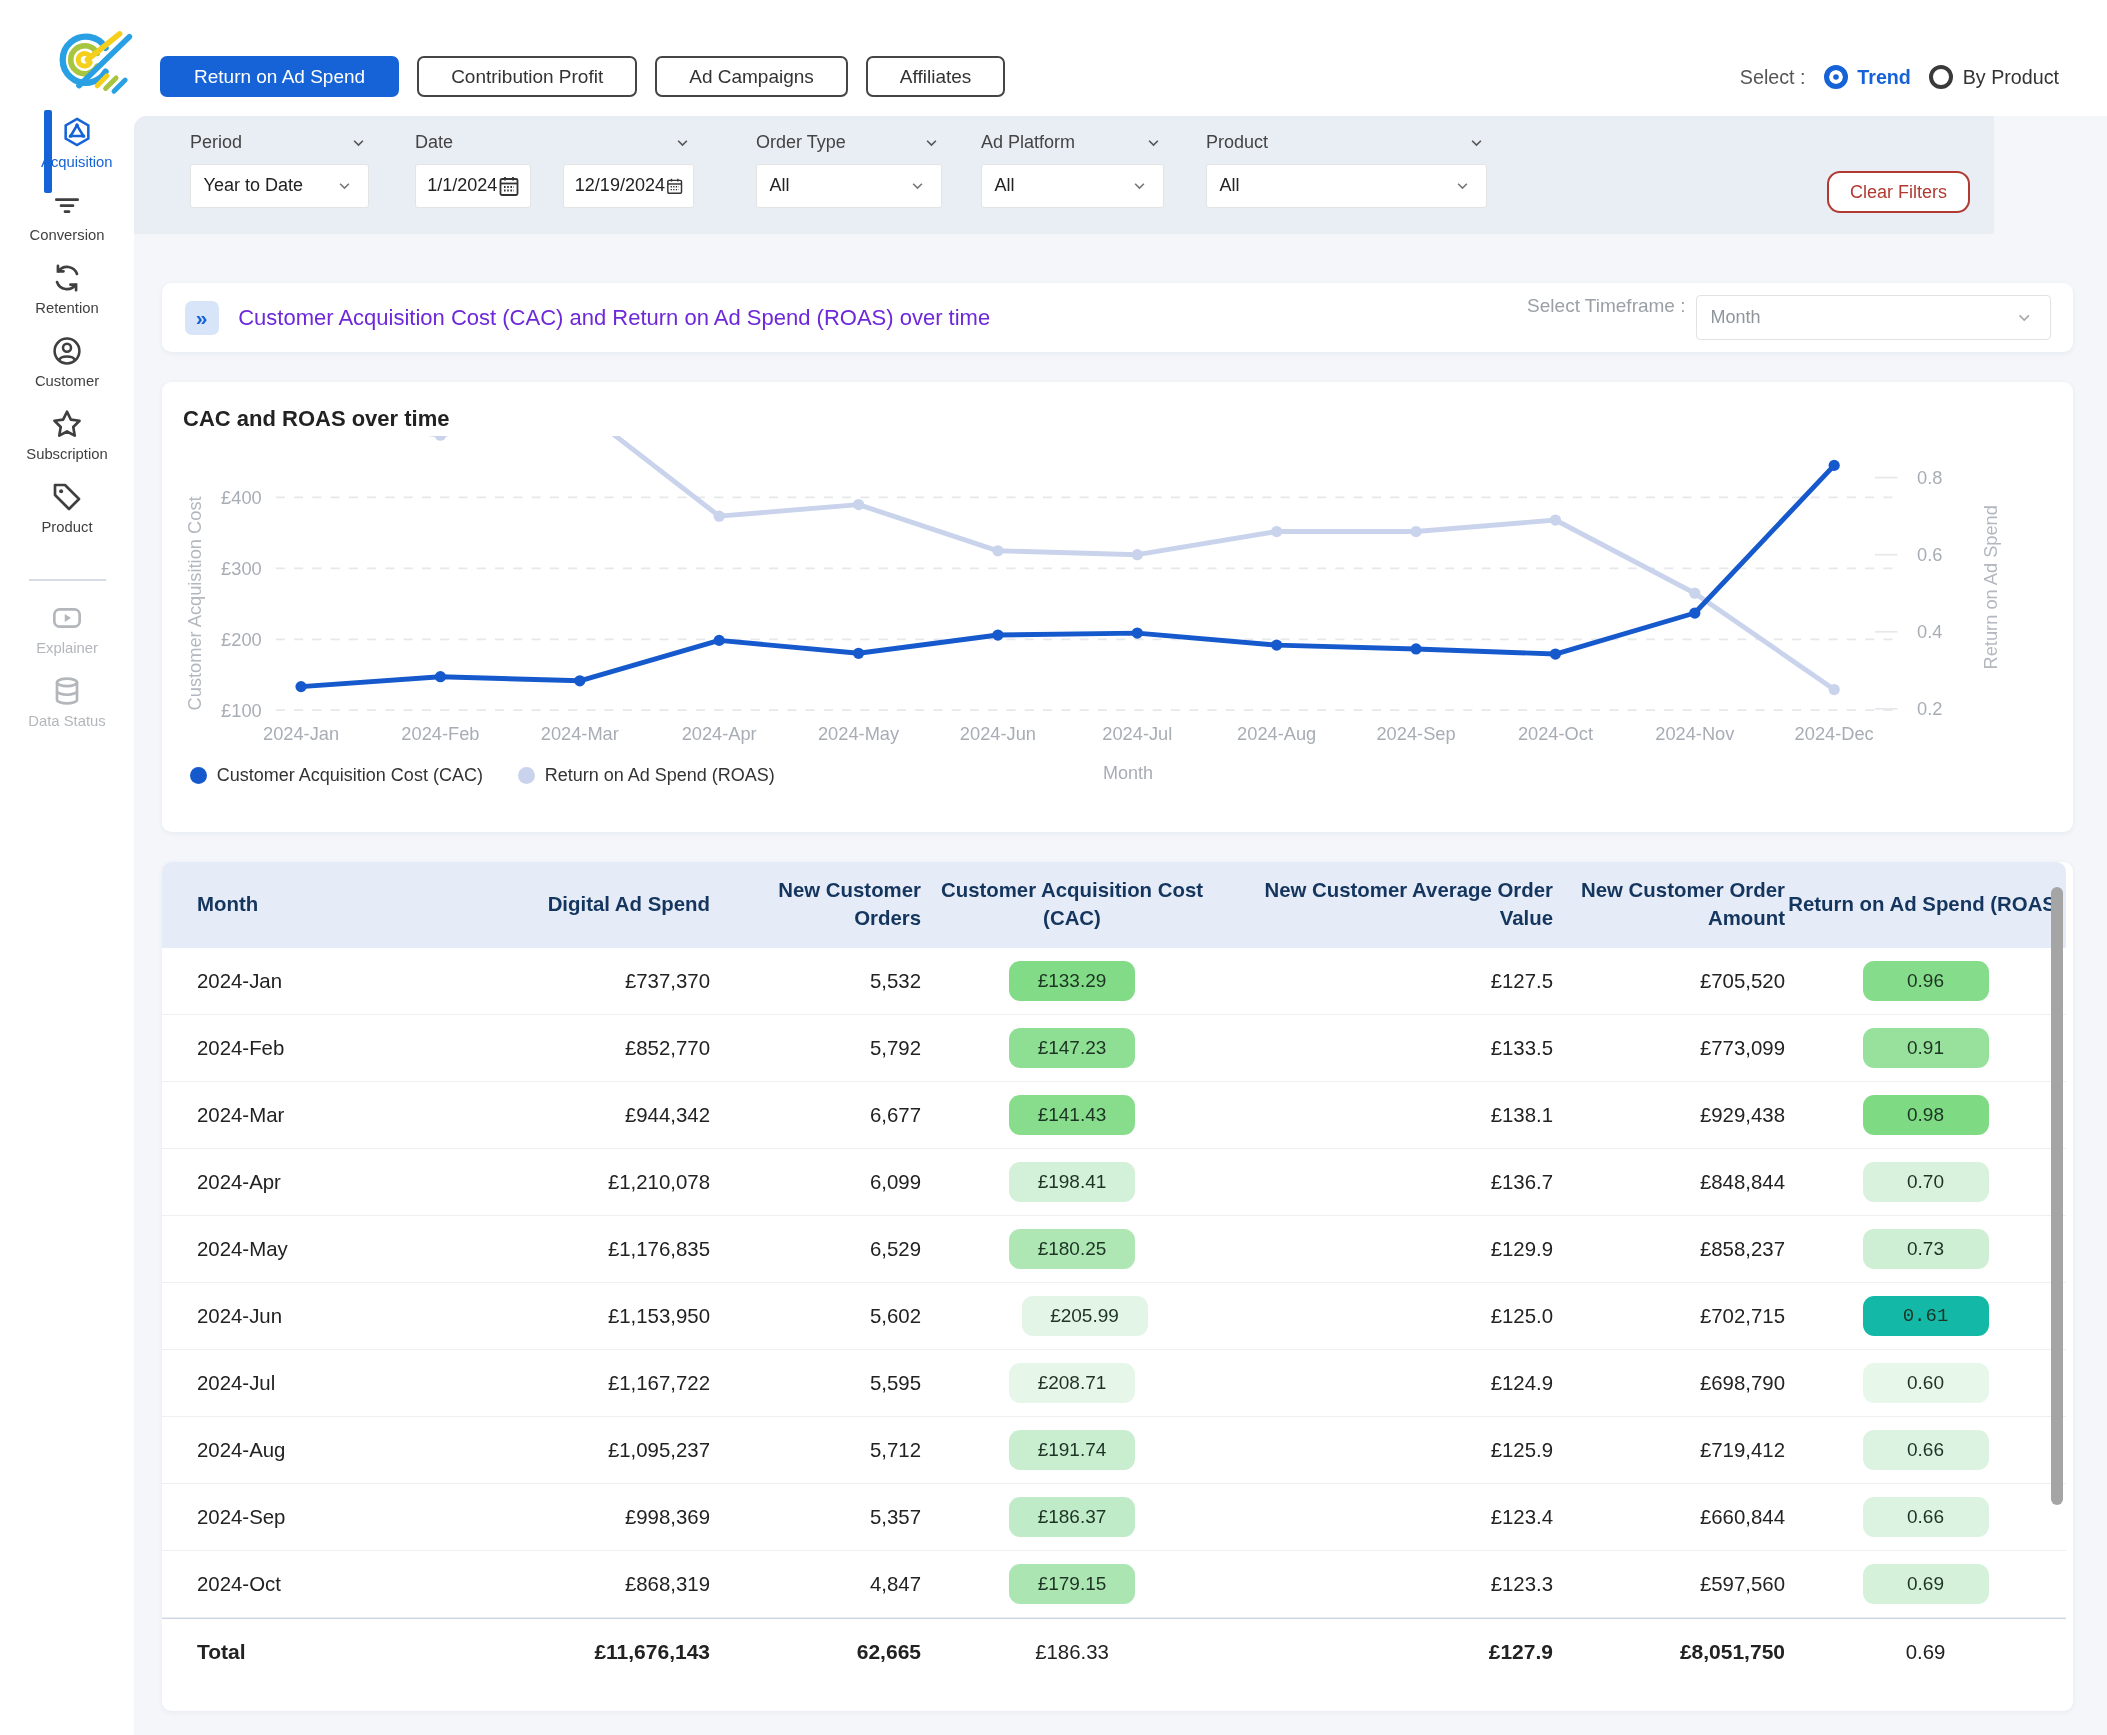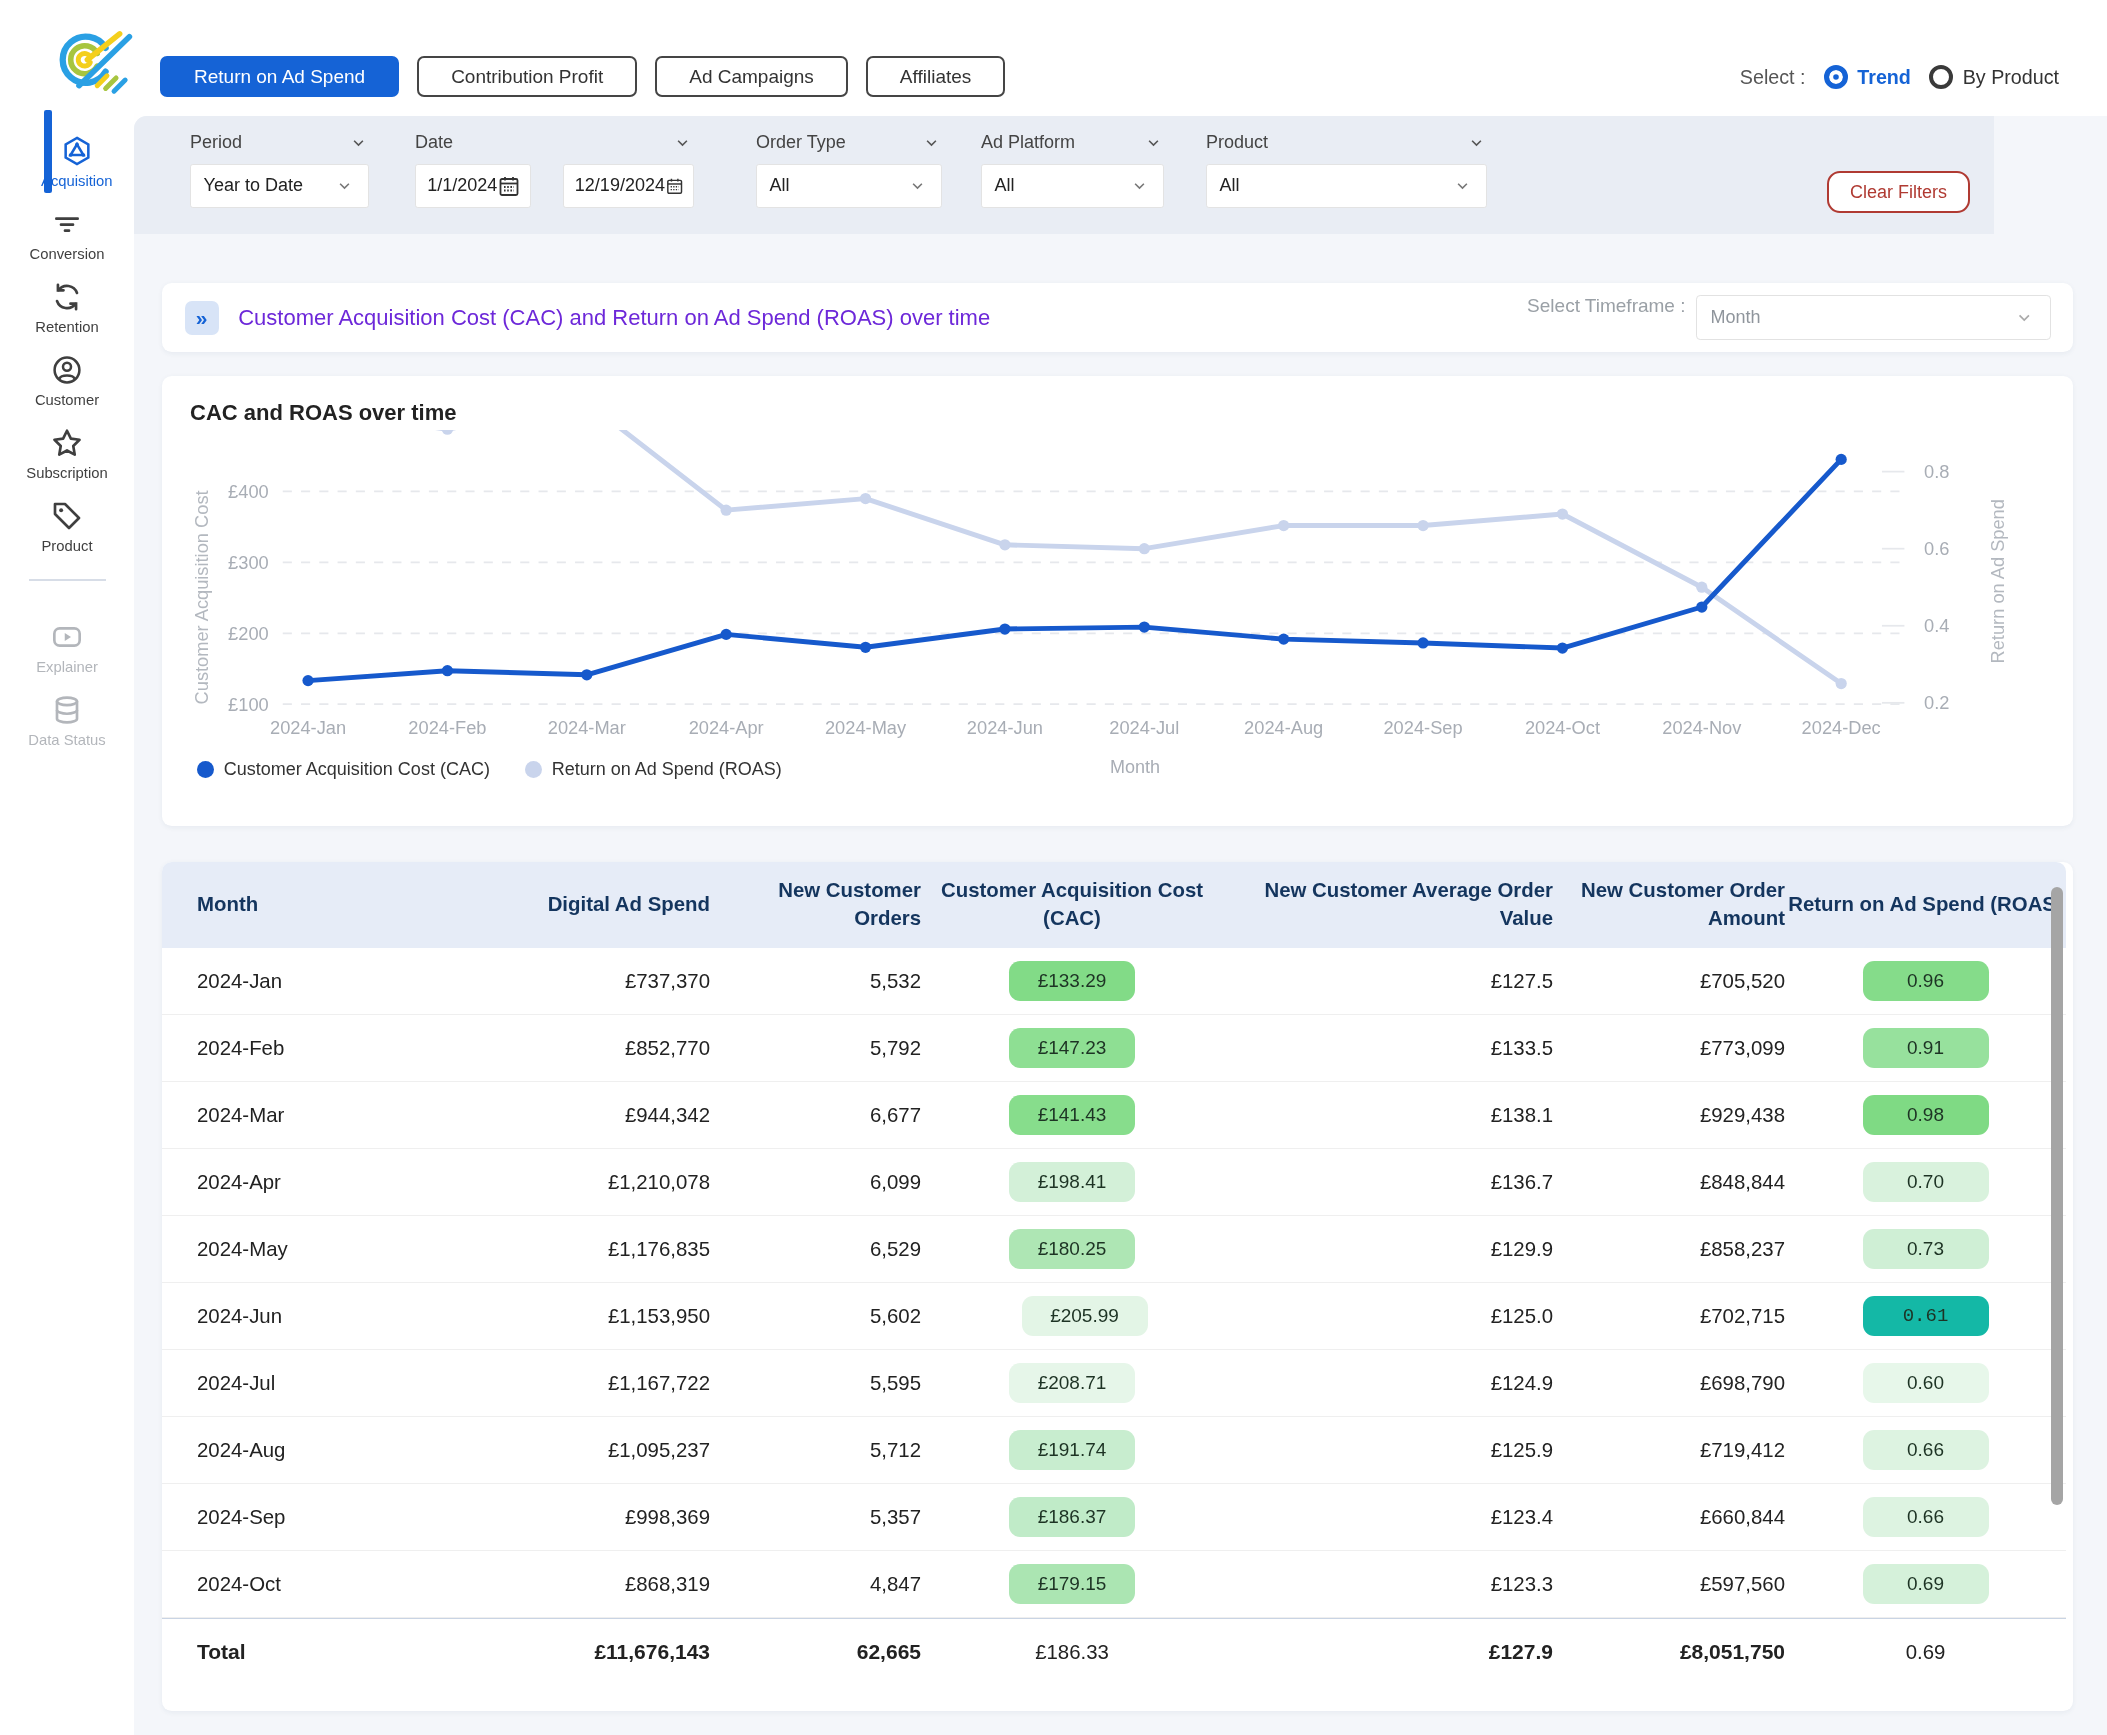--- a/index.html
+++ b/index.html
@@ -19,21 +19,21 @@
   .radio { display:flex; align-items:center; gap:9.8px; cursor:pointer; }
   .radio-circle { width:24px; height:24px; border-radius:50%; }
   .radio-circle.on { border:5.6px solid #1563d6; background:#1563d6; box-shadow:inset 0 0 0 4.2px #fff; }
   .radio-circle.off { border:4.2px solid #3a3a3a; background:#fff; }
   .radio.on .radio-text { color:#1563d6; font-weight:bold; }
   .radio.off .radio-text { color:#333; }
 
   
   .sidebar { position:absolute; left:0; top:116px; width:134px; height:1620px; background:#fff; }
   .side-item { position:relative; width:134px; height:73px; display:flex; flex-direction:column;
-    align-items:center; justify-content:flex-end; gap:5.6px; color:#3f3f3f; cursor:pointer; }
+    align-items:center; justify-content:flex-start; gap:5.6px; color:#3f3f3f; cursor:pointer; }
   .side-item .lbl { font-size:14.8px; }
   .side-item svg { width:32px; height:32px; }
   .side-item.active { color:#1563d6; }
   .active-bar { position:absolute; left:44px; top:-5.6px; width:7.7px; height:83px; background:#1563d6; border-radius:2.1px; }
   .side-item.active svg, .side-item.active .lbl { position:relative; left:9.8px; }
   .side-divider { margin:25px auto 21px auto; width:77px; border-top:2.1px solid #d7dde7; }
   .side-item.dim { color:#b3b6bb; }
 
   
   .main { position:absolute; left:134px; top:116px; width:1974px; height:1620px;
@@ -61,21 +61,21 @@
   .section-icon { width:34px; height:34px; border-radius:7px; background:#d8e4f7; color:#1563d6;
     display:flex; align-items:center; justify-content:center; font-size:21px; font-weight:bold; }
   .section-title { margin-left:19.7px; font-size:22px; color:#6d28d9; }
   .timeframe { margin-left:auto; display:flex; align-items:flex-start; gap:10px; }
   .timeframe-label { font-size:19px; color:#9aa0a6; }
   .timeframe-box { width:355px; height:45px; border:1.4px solid #e2e2e2; border-radius:4.2px;
     display:flex; align-items:center; justify-content:space-between; padding:0 14px; font-size:18px; color:#8f959c; cursor:pointer; }
   .timeframe-box svg { width:22.5px; height:22.5px; color:#aaa; }
 
   
-  .chart-card { left:28px; top:260px; width:1911px; height:450px; padding:24px 21px 0 28px; }
+  .chart-card { left:28px; top:266px; width:1911px; height:450px; padding:24px 21px 0 21px; }
   .chart-title { font-size:22px; font-weight:bold; color:#222; }
   .chart-sub { font-size:19px; color:#bcc0c6; margin-top:9.8px; }
   .legend-row { position:relative; height:39px; margin-top:1.4px; }
   .legend-items { position:absolute; left:7px; top:7px; display:flex; gap:35px; }
   .legend-item { display:flex; align-items:center; gap:9.8px; font-size:18px; color:#333; cursor:pointer; }
   .legend-dot { width:17px; height:17px; border-radius:50%; }
   .xaxis-title { position:absolute; left:920px; top:5.6px; font-size:18px; color:#a8adb5; }
 
   
   .table-card { left:28px; top:746px; width:1911px; height:849px; padding:0; }

